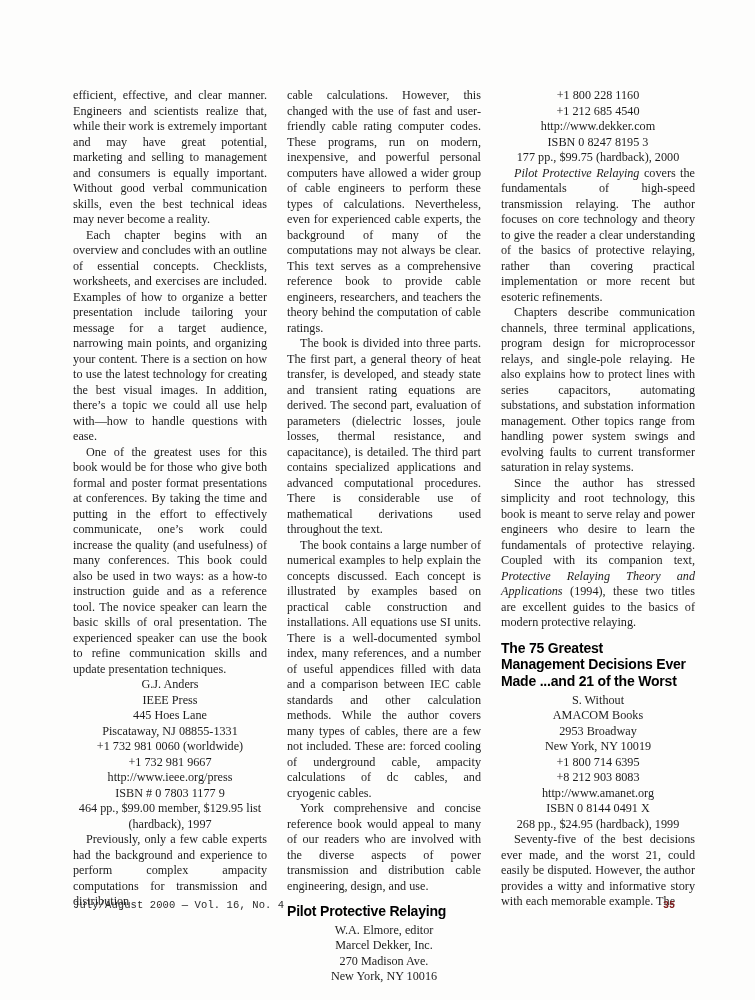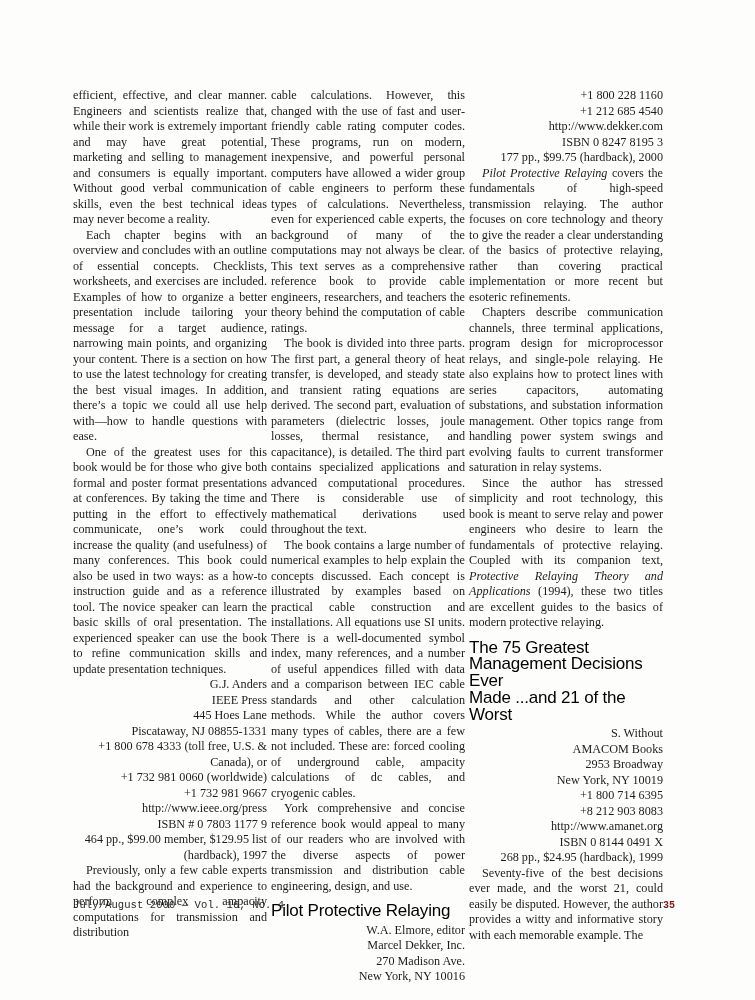--- a/index.html
+++ b/index.html
@@ -15,54 +15,54 @@
     overflow: hidden;
     font-family: "Liberation Serif", serif;
     color: #1c1c1c;
   }
   .content {
     position: absolute;
     top: 88px;
     left: 73px;
     width: 602px;
     display: flex;
-    gap: 4px;
+    gap: 20px;
   }
   .column {
     width: 194px;
     flex: 0 0 194px;
   }
   .para {
     margin: 0;
     font-size: 12.2px;
     line-height: 15.5px;
     text-align: justify;
     text-indent: 13px;
     hyphens: auto;
     -webkit-hyphens: auto;
   }
   .para.noindent {
     text-indent: 0;
   }
   .book-heading {
     margin: 9px 0 3px 0;
     font-family: "Liberation Sans", sans-serif;
-    font-weight: normal;
-    font-size: 17px;
+    font-weight: bold;
+    font-size: 14px;
     line-height: 16.8px;
     letter-spacing: -0.2px;
     color: #000000;
   }
   .info {
     margin: 0;
   }
   .info-line {
     font-size: 12.2px;
     line-height: 15.5px;
-    text-align: right;
+    text-align: center;
     word-break: break-word;
   }
   .footer {
     position: absolute;
     top: 899px;
     left: 73px;
     width: 602px;
     display: flex;
     justify-content: space-between;
     align-items: baseline;
@@ -88,21 +88,20 @@
   <div class="content">
     <div class="column" id="col-0">
         <p class="para noindent">efficient, effective, and clear manner. Engineers and scientists realize that, while their work is extremely important and may have great potential, marketing and selling to management and consumers is equally important. Without good verbal communication skills, even the best technical ideas may never become a reality.</p>
         <p class="para">Each chapter begins with an overview and concludes with an outline of essential concepts. Checklists, worksheets, and exercises are included. Examples of how to organize a better presentation include tailoring your message for a target audience, narrowing main points, and organizing your content. There is a section on how to use the latest technology for creating the best visual images. In addition, there’s a topic we could all use help with—how to handle questions with ease.</p>
         <p class="para">One of the greatest uses for this book would be for those who give both formal and poster format presentations at conferences. By taking the time and putting in the effort to effectively communicate, one’s work could increase the quality (and usefulness) of many conferences. This book could also be used in two ways: as a how-to instruction guide and as a reference tool. The novice speaker can learn the basic skills of oral presentation. The experienced speaker can use the book to refine communication skills and update presentation techniques.</p>
         <div class="info">
           <div class="info-line">G.J. Anders</div>
           <div class="info-line">IEEE Press</div>
           <div class="info-line">445 Hoes Lane</div>
           <div class="info-line">Piscataway, NJ 08855-1331</div>
-          <div class="info-line">+1 800 678 4333 (toll free, U.S. &amp; Canada), or</div>
           <div class="info-line">+1 732 981 0060 (worldwide)</div>
           <div class="info-line">+1 732 981 9667</div>
           <div class="info-line">http://www.ieee.org/press</div>
           <div class="info-line">ISBN # 0 7803 1177 9</div>
           <div class="info-line">464 pp., $99.00 member, $129.95 list (hardback), 1997</div>
         </div>
         <p class="para">Previously, only a few cable experts had the background and experience to perform complex ampacity computations for transmission and distribution</p>
       </div>
     <div class="column" id="col-1">
         <p class="para noindent">cable calculations. However, this changed with the use of fast and user-friendly cable rating computer codes. These programs, run on modern, inexpensive, and powerful personal computers have allowed a wider group of cable engineers to perform these types of calculations. Nevertheless, even for experienced cable experts, the background of many of the computations may not always be clear. This text serves as a comprehensive reference book to provide cable engineers, researchers, and teachers the theory behind the computation of cable ratings.</p>

